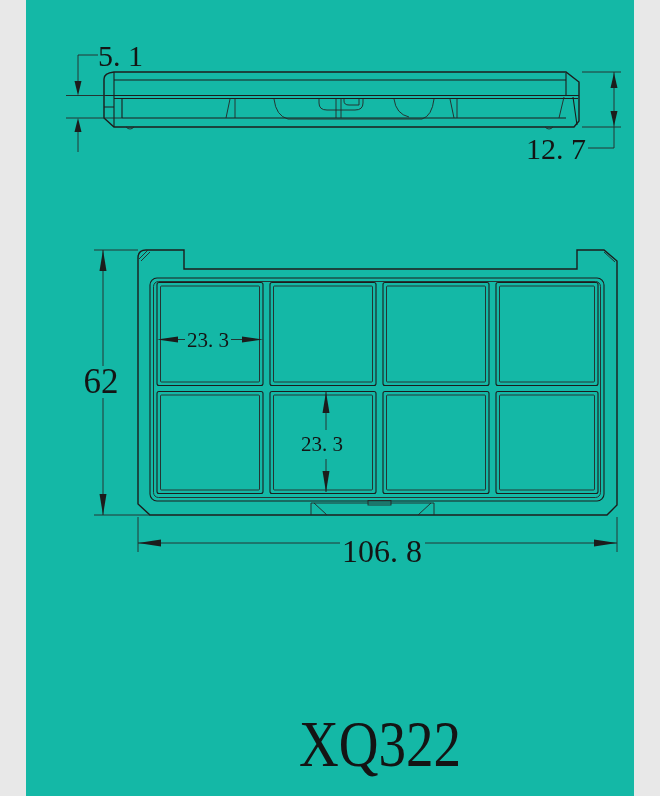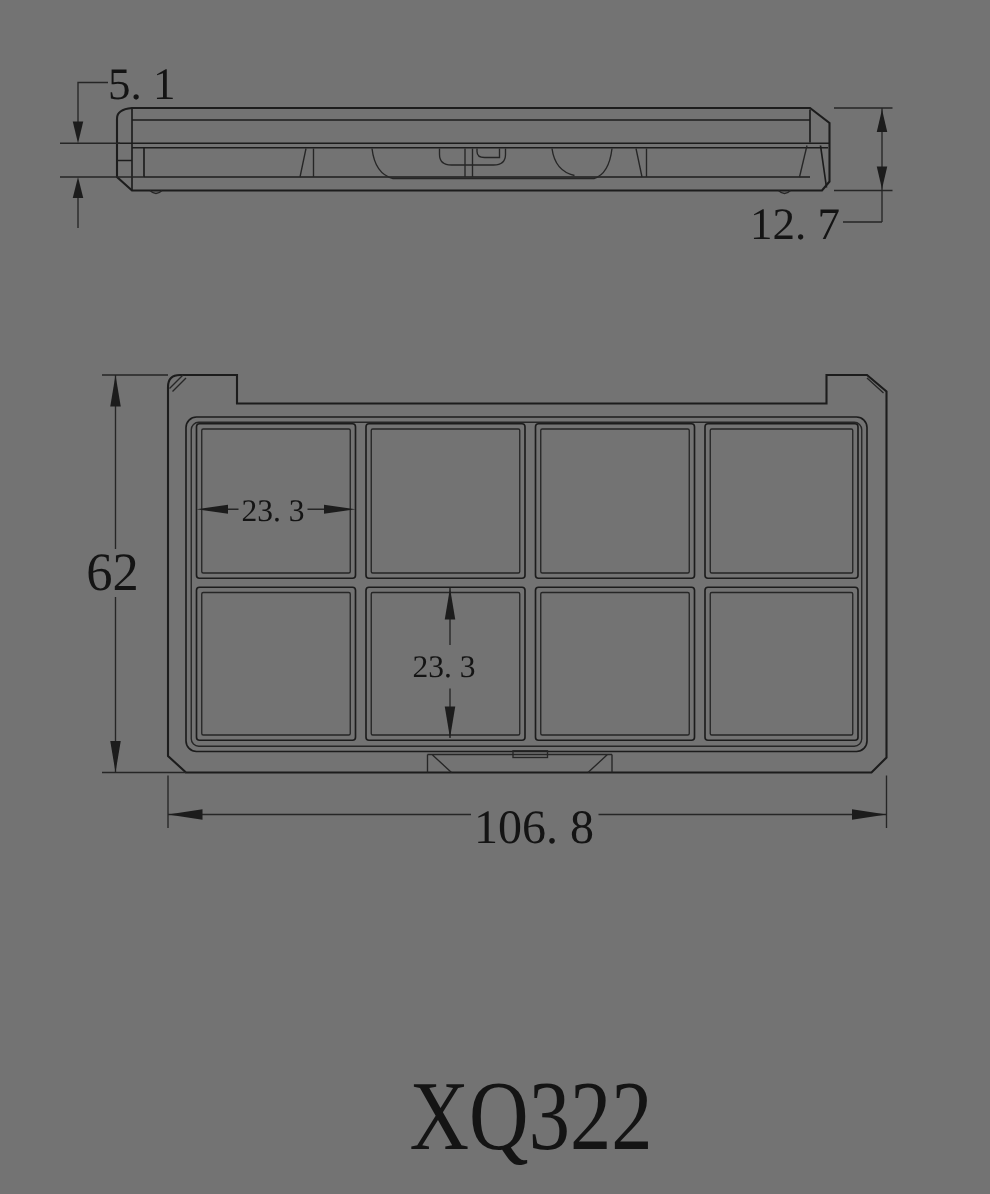--- a/index.html
+++ b/index.html
@@ -1,16 +1,16 @@
 <!DOCTYPE html>
 <html><head>
 <meta charset="utf-8">
 <style>
   html,body{margin:0;padding:0;background:#e8e8e8;}
-  .page{position:relative;width:660px;height:796px;background:#737373;margin:0 auto;
+  .page{position:relative;width:608px;height:796px;background:#14b8a6;margin:0 auto;
         font-family:"Liberation Serif", serif;}
   svg{position:absolute;left:0;top:0;}
   .ln{fill:none;stroke:#1c1c1c;stroke-width:1.1;stroke-linecap:butt;stroke-linejoin:miter;}
   .ln-heavy{fill:none;stroke:#1c1c1c;stroke-width:1.4;}
   .thin{fill:none;stroke:#262626;stroke-width:0.9;}
   .arrow{fill:#1c1c1c;stroke:none;}
   text{fill:#141414;}
   .dimtxt{font-family:"Liberation Serif", serif;}
   .title{font-family:"Liberation Serif", serif;}
 </style>

